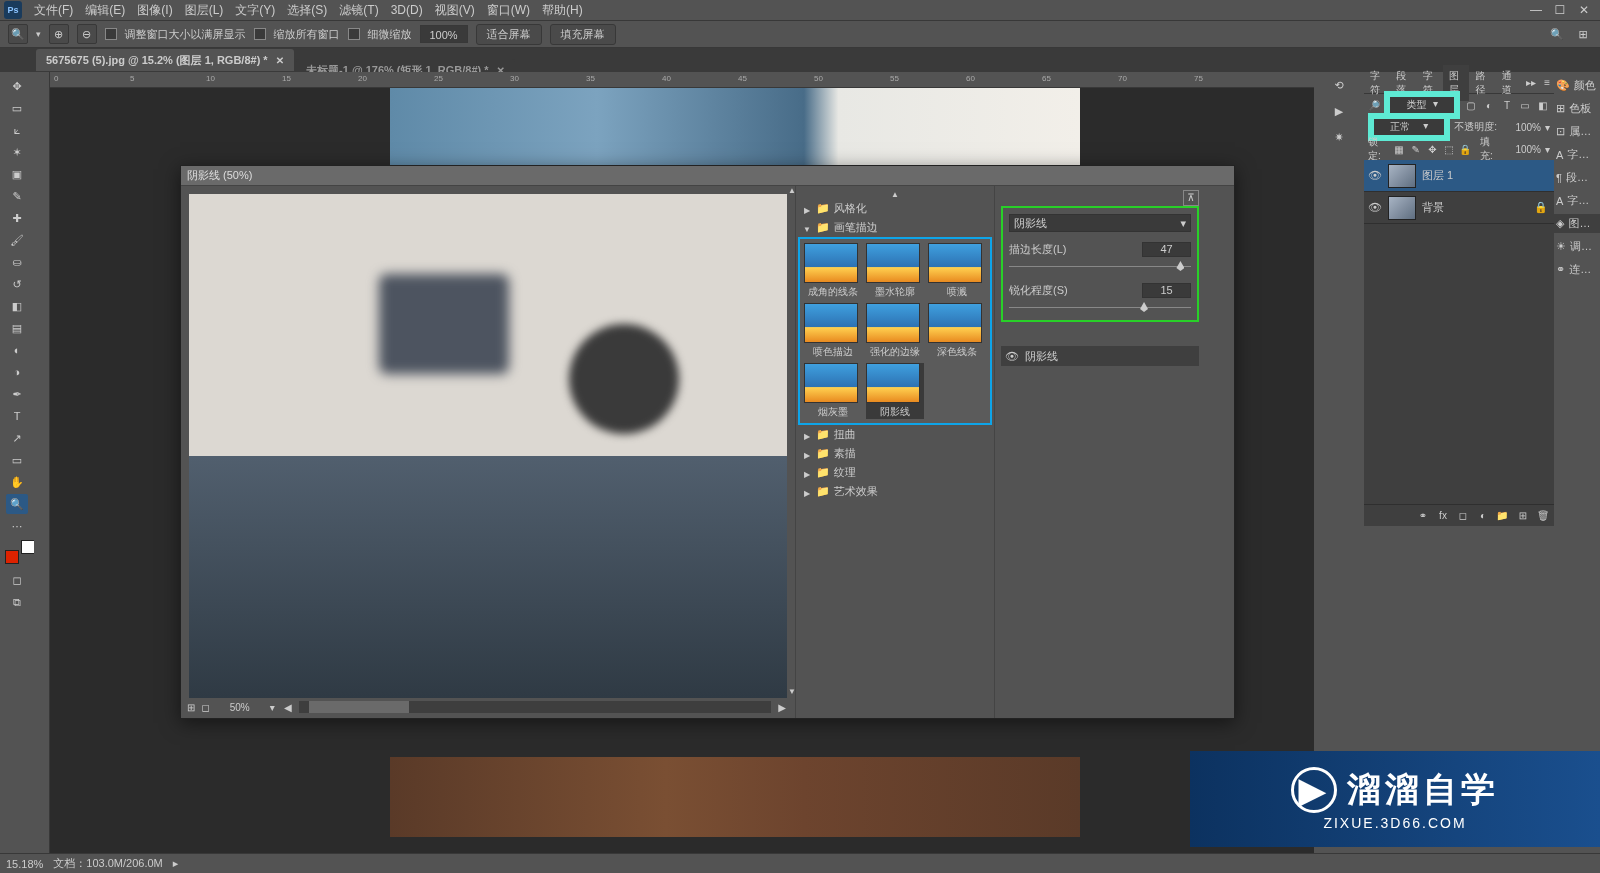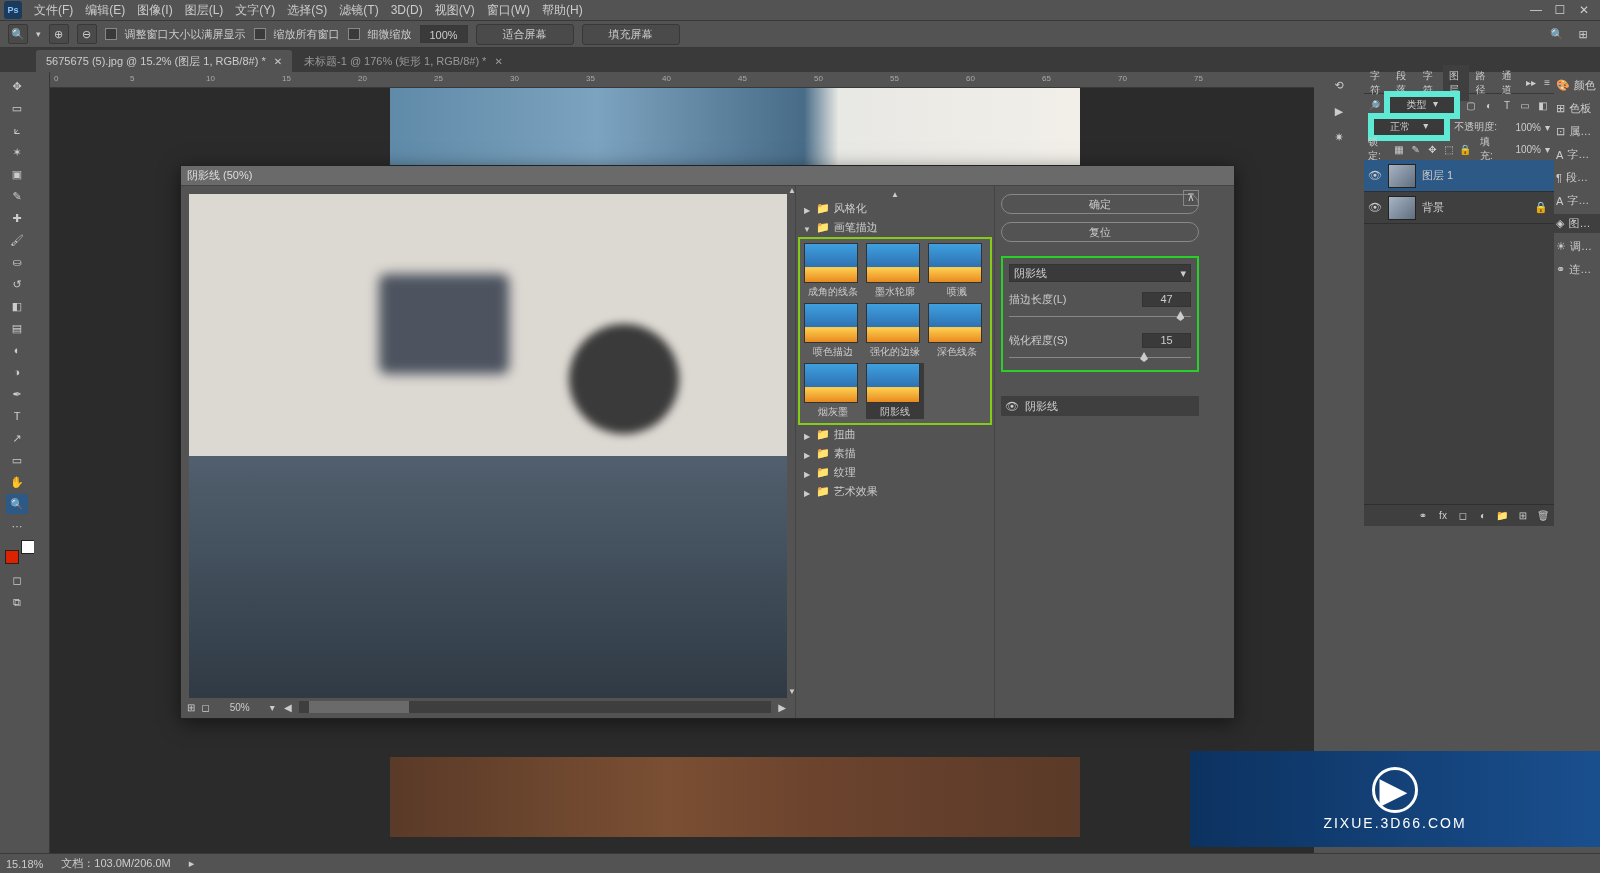--- a/index.html
+++ b/index.html
@@ -11,26 +11,26 @@
 .menubar .menu-item { padding: 2px 6px; cursor: default; }
 .menubar .win-ctl { margin-left: auto; display: flex; gap: 8px; padding-right: 4px; }
 .menubar .win-ctl span { width: 16px; height: 14px; display: inline-flex; align-items: center; justify-content: center; }
 
 
 .optbar { height: 28px; background: #535353; border-top: 1px solid #383838; border-bottom: 1px solid #383838; display: flex; align-items: center; padding: 0 8px; gap: 8px; }
 .optbar .tool-btn { width: 20px; height: 20px; border: 1px solid #383838; background: #4a4a4a; border-radius: 2px; display: inline-flex; align-items: center; justify-content: center; }
 .optbar .chk { width: 12px; height: 12px; border: 1px solid #888; background: #3a3a3a; display: inline-block; }
 .optbar .opt-lbl { font-size: 11px; }
 .optbar .zoom-pct { width: 48px; height: 18px; background: #3a3a3a; border: 1px solid #383838; text-align: center; line-height: 18px; }
-.optbar .btn { padding: 2px 26px; border: 1px solid #383838; background: #4a4a4a; border-radius: 3px; font-size: 11px; }
+.optbar .btn { padding: 2px 10px; border: 1px solid #383838; background: #4a4a4a; border-radius: 3px; font-size: 11px; }
 .optbar .spacer { flex: 1; }
 .optbar .icon-btn { width: 18px; height: 16px; display: inline-flex; align-items: center; justify-content: center; }
 
 
-.tabbar { height: 24px; background: #3a3a3a; display: flex; align-items: flex-end; padding-left: 36px; }
+.tabbar { height: 24px; background: #3a3a3a; display: flex; align-items: center; padding-left: 36px; font-weight: bold; }
 .tabbar .tab { height: 22px; background: #535353; padding: 3px 10px; border-radius: 3px 3px 0 0; font-size: 11px; display: flex; align-items: center; gap: 8px; margin-right: 2px; }
 .tabbar .tab.inactive { background: #3a3a3a; color: #999; margin-top: 20px; }
 .tabbar .tab .close { font-size: 10px; }
 
 
 .main { height: 781px; display: flex; background: #2b2b2b; }
 .toolbox { width: 34px; background: #535353; display: flex; flex-direction: column; align-items: center; padding-top: 4px; gap: 2px; }
 .toolbox .tool { width: 22px; height: 20px; display: flex; align-items: center; justify-content: center; border-radius: 2px; }
 .toolbox .tool.sel { background: #2c5985; }
 .toolbox .swatch-fg { width: 14px; height: 14px; background: #d20; position: relative; margin-top: 6px; border: 1px solid #222; }
@@ -62,21 +62,21 @@
 .layer-item .eye { width: 14px; text-align: center; }
 .layer-item .thumb { width: 28px; height: 24px; background: linear-gradient(135deg,#a8b4c4,#5f6e80); border: 1px solid #222; }
 .layer-item .lock { margin-left: auto; padding-right: 2px; }
 .layers-footer { height: 22px; background: #3f3f3f; display: flex; align-items: center; justify-content: flex-end; gap: 6px; padding: 0 4px; border-top: 1px solid #2f2f2f; }
 .layers-footer .ico { width: 14px; height: 14px; display: inline-flex; align-items: center; justify-content: center; font-size: 10px; }
 .dock-labels { width: 46px; background: #535353; display: flex; flex-direction: column; padding-top: 4px; gap: 4px; }
 .dock-labels .lbl-item { display: flex; align-items: center; gap: 4px; padding: 2px 2px; font-size: 11px; }
 .dock-labels .lbl-item.act { background: #3f3f3f; }
 
 
-.statusbar { position: absolute; bottom: 0; left: 0; right: 0; height: 20px; background: #535353; border-top: 1px solid #383838; display: flex; align-items: center; padding: 0 6px; font-size: 11px; gap: 18px; }
+.statusbar { position: absolute; bottom: 0; left: 0; right: 0; height: 20px; background: #535353; border-top: 1px solid #383838; display: flex; align-items: center; padding: 0 6px; font-size: 11px; gap: 10px; }
 
 
 .dialog { position: absolute; top: 165px; left: 180px; width: 1055px; height: 554px; background: #535353; border: 1px solid #222; box-shadow: 0 4px 18px rgba(0,0,0,.5); display: flex; flex-direction: column; }
 .dialog .titlebar { height: 20px; background: #6a6a6a; display: flex; align-items: center; padding: 0 6px; font-size: 11px; color: #ddd; border-bottom: 1px solid #444; }
 .dialog .body { flex: 1; display: flex; background: #535353; }
 .dialog .preview { width: 614px; background: #535353; position: relative; }
 .dialog .preview .img { position: absolute; top: 8px; left: 8px; width:598px; height: 504px; background: linear-gradient(180deg, #dcd8d2 0%, #dcd8d2 52%, #515f6e 52%, #2f3a44 100%); }
 .dialog .preview .img::before { content:""; position:absolute; left:190px; top:80px; width:130px; height:100px; background:#4d5460; border-radius:8px; filter:blur(6px); }
 .dialog .preview .img::after  { content:""; position:absolute; left:380px; top:130px; width:110px; height:110px; background-radial-gradient(circle,#222,#555); border-radius:50%; background:#3a3a3a; filter:blur(4px); }
 .dialog .preview-foot { height: 22px; display: flex; align-items: center; gap: 6px; padding: 0 6px; font-size: 10px; }
@@ -84,21 +84,21 @@
 .dialog .preview-foot .scroll-area { flex:1; display:flex; align-items:center; gap:4px; }
 .dialog .preview-foot .scroll-area .arrow { width:14px; text-align:center; }
 .dialog .preview-foot .scroll-area .track { flex:1; height:12px; background:#3e3e3e; position:relative; }
 .dialog .preview-foot .scroll-area .thumb  { position:absolute; left:10px; width:100px; top:0; bottom:0; background:#6a6a6a; }
 
 .dialog .tree { width: 200px; background: #535353; border-left: 1px solid #444; border-right: 1px solid #444; font-size: 11px; padding: 4px 2px; }
 .dialog .tree .folder { padding: 2px 4px; display: flex; align-items: center; gap: 4px; }
 .dialog .tree .folder .tri { width: 10px; text-align: center; }
 .dialog .tree .folder.open .tri::before { content: "▼"; font-size: 8px; }
 .dialog .tree .folder.closed .tri::before { content: "▶"; font-size: 8px; }
-.dialog .tree .thumb-grid { border: 2px solid #84cc16; background: #5b5b5b; padding: 4px; display: grid; grid-template-columns: repeat(3,1fr); gap: 4px; }
+.dialog .tree .thumb-grid { border: 2px solid #0ea5e9; background: #5b5b5b; padding: 4px; display: grid; grid-template-columns: repeat(3,1fr); gap: 4px; }
 .dialog .tree .th { width: 58px; text-align: center; }
 .dialog .tree .th .timg { width: 54px; height: 40px; background: linear-gradient(180deg,#3fa0df 0%,#2d72b3 60%,#ffd050 62%,#e88a20 100%); border:1px solid #333; }
 .dialog .tree .th .tlbl { font-size: 10px; padding-top: 2px; }
 .dialog .tree .th.sel { background: #3a3a3a; }
 
 .dialog .params { width: 210px; background: #535353; padding: 6px 6px; font-size: 11px; position: relative; }
 .dialog .params .help-ico { position:absolute; top:4px; right:6px; width:16px; height:16px; border:1px solid #888; text-align:center; font-size:10px; line-height:14px; }
 .dialog .params .btn-row { display: flex; flex-direction: column; gap: 8px; margin-top: 2px; }
 .dialog .params .btn { height: 20px; border: 1px solid #888; border-radius: 10px; text-align: center; line-height: 18px; }
 .dialog .params .ctrl-box { margin-top: 14px; border: 2px solid #28d028; padding: 6px; }
@@ -432,24 +432,20 @@
         </div>
       <div class="folder closed">
           <span class="tri"></span>
           <span>📁</span>
           <span>艺术效果</span>
         </div>
     </div>
 
     <div class="params">
       <div class="help-ico">⊼</div>
-      <div class="btn-row">
-        <div class="btn">确定</div>
-        <div class="btn">复位</div>
-      </div>
       <div class="ctrl-box">
         <div class="filter-sel">
           <span>阴影线</span>
           <span>▾</span>
         </div>
         <div class="param-row">
           <div class="lbl-val">
               <span>描边长度(L)</span>
               <span class="val">47</span>
             </div>
@@ -471,20 +467,21 @@
         <span class="eye">👁</span>
         <span>阴影线</span>
       </div>
     </div>
   </div>
 </div>
 
 <div class="watermark">
   <div class="big">
       <span class="play">▶</span>
+      <span>溜溜自学</span>
     </div>
   <div class="small">ZIXUE.3D66.COM</div>
 </div>
 
 <div class="statusbar">
   <span>15.18%</span>
   <span>文档：103.0M/206.0M</span>
   <span>▸</span>
 </div>
 

